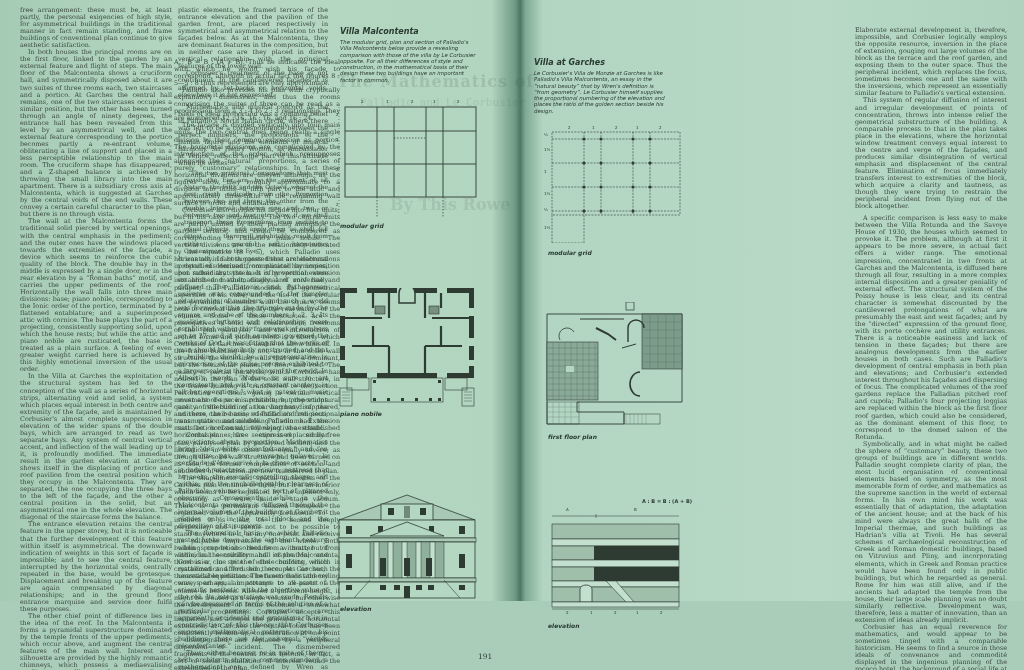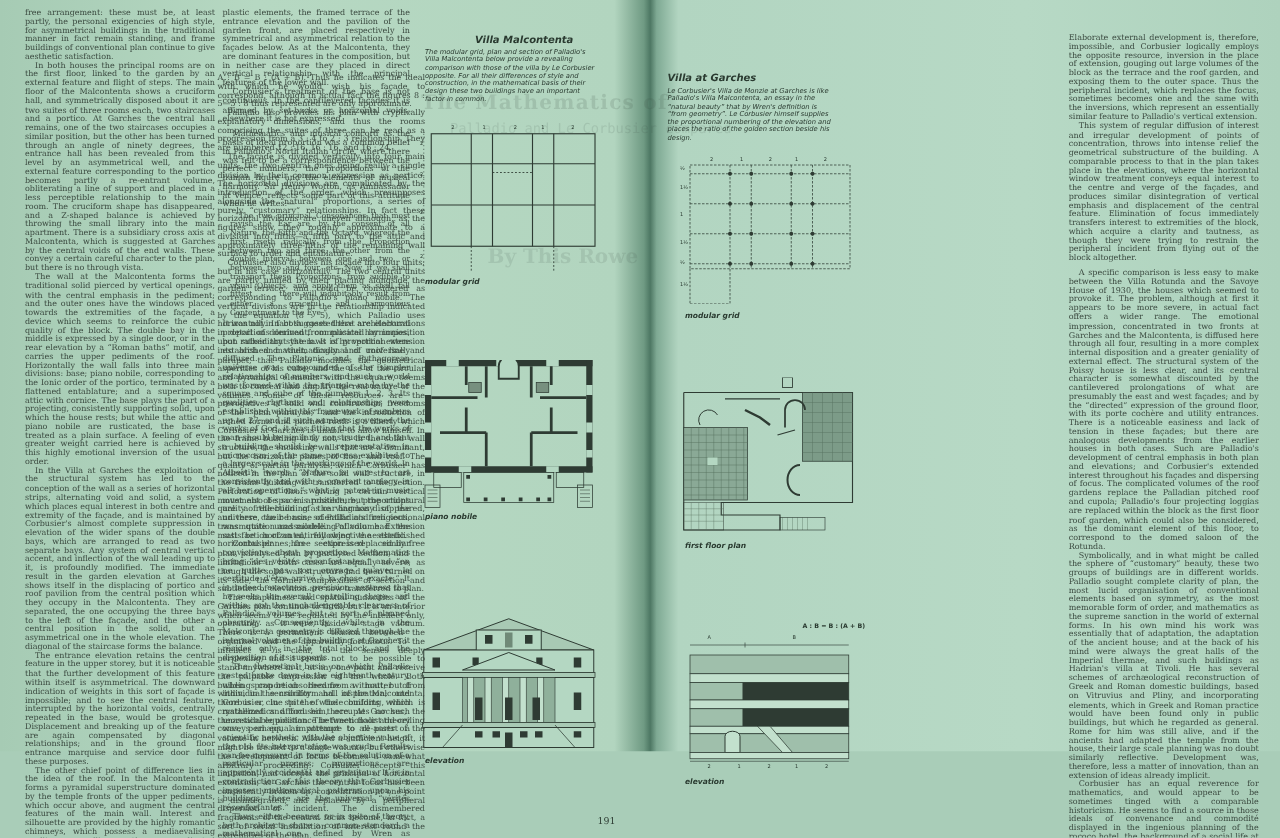--- a/index.html
+++ b/index.html
@@ -46,21 +46,21 @@
       <p class="first" data-name="paragraph">It was not in fact suggested that architectural proportions derived from musical harmonies, but rather that the laws of proportion were established mathematically and universally diffused. The Platonic and Pythagorean universe was compounded of the simpler relationships of numbers, and such a world was formed within the triangle made by the square and cube of the numbers 1, 2, 3. Its qualities, rhythms and relationships were established within this framework of numbers up to 27; and if such numbers governed the works of God, it was fitting that the works of man should be similarly constructed, and that a building should be a representative in microcosm, of the same process exhibited to a larger scale in the workings of the world. In Alberti's words “Nature is sure to art consistently and with a constant analogy in all her operations,” what is patent in music must also be so in architecture, proportions are a reflection of the harmony of the universe, their basis, scientific and religious, was quite unassailable. Palladio had the satisfaction of an entirely objective aesthetic.</p>
       <p data-name="paragraph">Corbusier has expressed similar convictions about proportion. Mathematics bring “des vérités réconfortantes,” and “on ne quitte pas son ouvrage qu'avec la certitude d'être arrivé à la chose exacte.” It is, indeed, exactness, precision, neatness that he seeks, the overall controlling shape; and within, not the unchallengeable clearness of Palladio's volumes, but a sort of planned obscurity. Consequently, while in the Malcontenta geometry is diffused through the internal volumes of the building, at Garches it resides only in the total block and the disposition of its supports.</p>
       <p data-name="paragraph">The theoretical basis on which Palladio rested broke down in the eighteenth century, when proportion became a matter of individual sensibility and inspiration; and Corbusier, in spite of the comforts which mathematics afford him, occupies no such unassailable position. The functionalist theory was, perhaps, an attempt to re-assert a scientific aesthetic with the objective value of the old. Its interpretation was crude. Results can be measured in terms of the solution of a particular process; proportions are apparently accidental and gratuitous. It is in contradiction of this theory that Corbusier imposes mathematical patterns upon his buildings: these are the universal “vérités réconfortantes.”</p>
       <p data-name="paragraph">Thus, either because, or in spite of theory, both architects share a common standard, a mathematical one, defined by Wren as “natural beauty”; and within the limitations of a particular programme, it is not surprising that the blocks should be of corresponding volume—8 : 5½ : 5. Corbusier has carefully indicated his relationships by regulating lines, dimensions and figures, and over all he places the ratio of the golden section,</p>
     </div>
 
     <div class="ghost-title" data-name="ghost-title">The Mathematics of</div>
     <div class="ghost-sub" data-name="ghost-subtitle">Palladio and Le Corbusier compared</div>
     <div class="ghost-by" data-name="ghost-byline">By This Rowe</div>
 
-    <div class="caption-title" style="left:340px;top:27px;margin-left:40px;" data-name="caption-title-malcontenta">Villa Malcontenta</div>
+    <div class="caption-title" style="left:340px;top:27px;" data-name="caption-title-malcontenta">Villa Malcontenta</div>
     <div class="caption-body" style="left:340px;top:39px;width:140px;" data-name="caption-body-malcontenta">The modular grid, plan and section of Palladio's Villa Malcontenta below provide a revealing comparison with those of the villa by Le Corbusier opposite. For all their differences of style and construction, in the mathematical basis of their design these two buildings have an important factor in common.</div>
 
     <svg data-name="malcontenta-modular-grid" style="left:335px;top:98px;" width="145" height="120" viewBox="0 0 145 120">
       <g fill="#2a3a30" font-size="4" font-family="DejaVu Sans, sans-serif">
         <text x="26" y="5">2</text>
           <text x="51" y="5">1</text>
           <text x="76" y="5">2</text>
           <text x="98" y="5">1</text>
           <text x="122" y="5">2</text>
         <text x="1" y="18">2</text>

